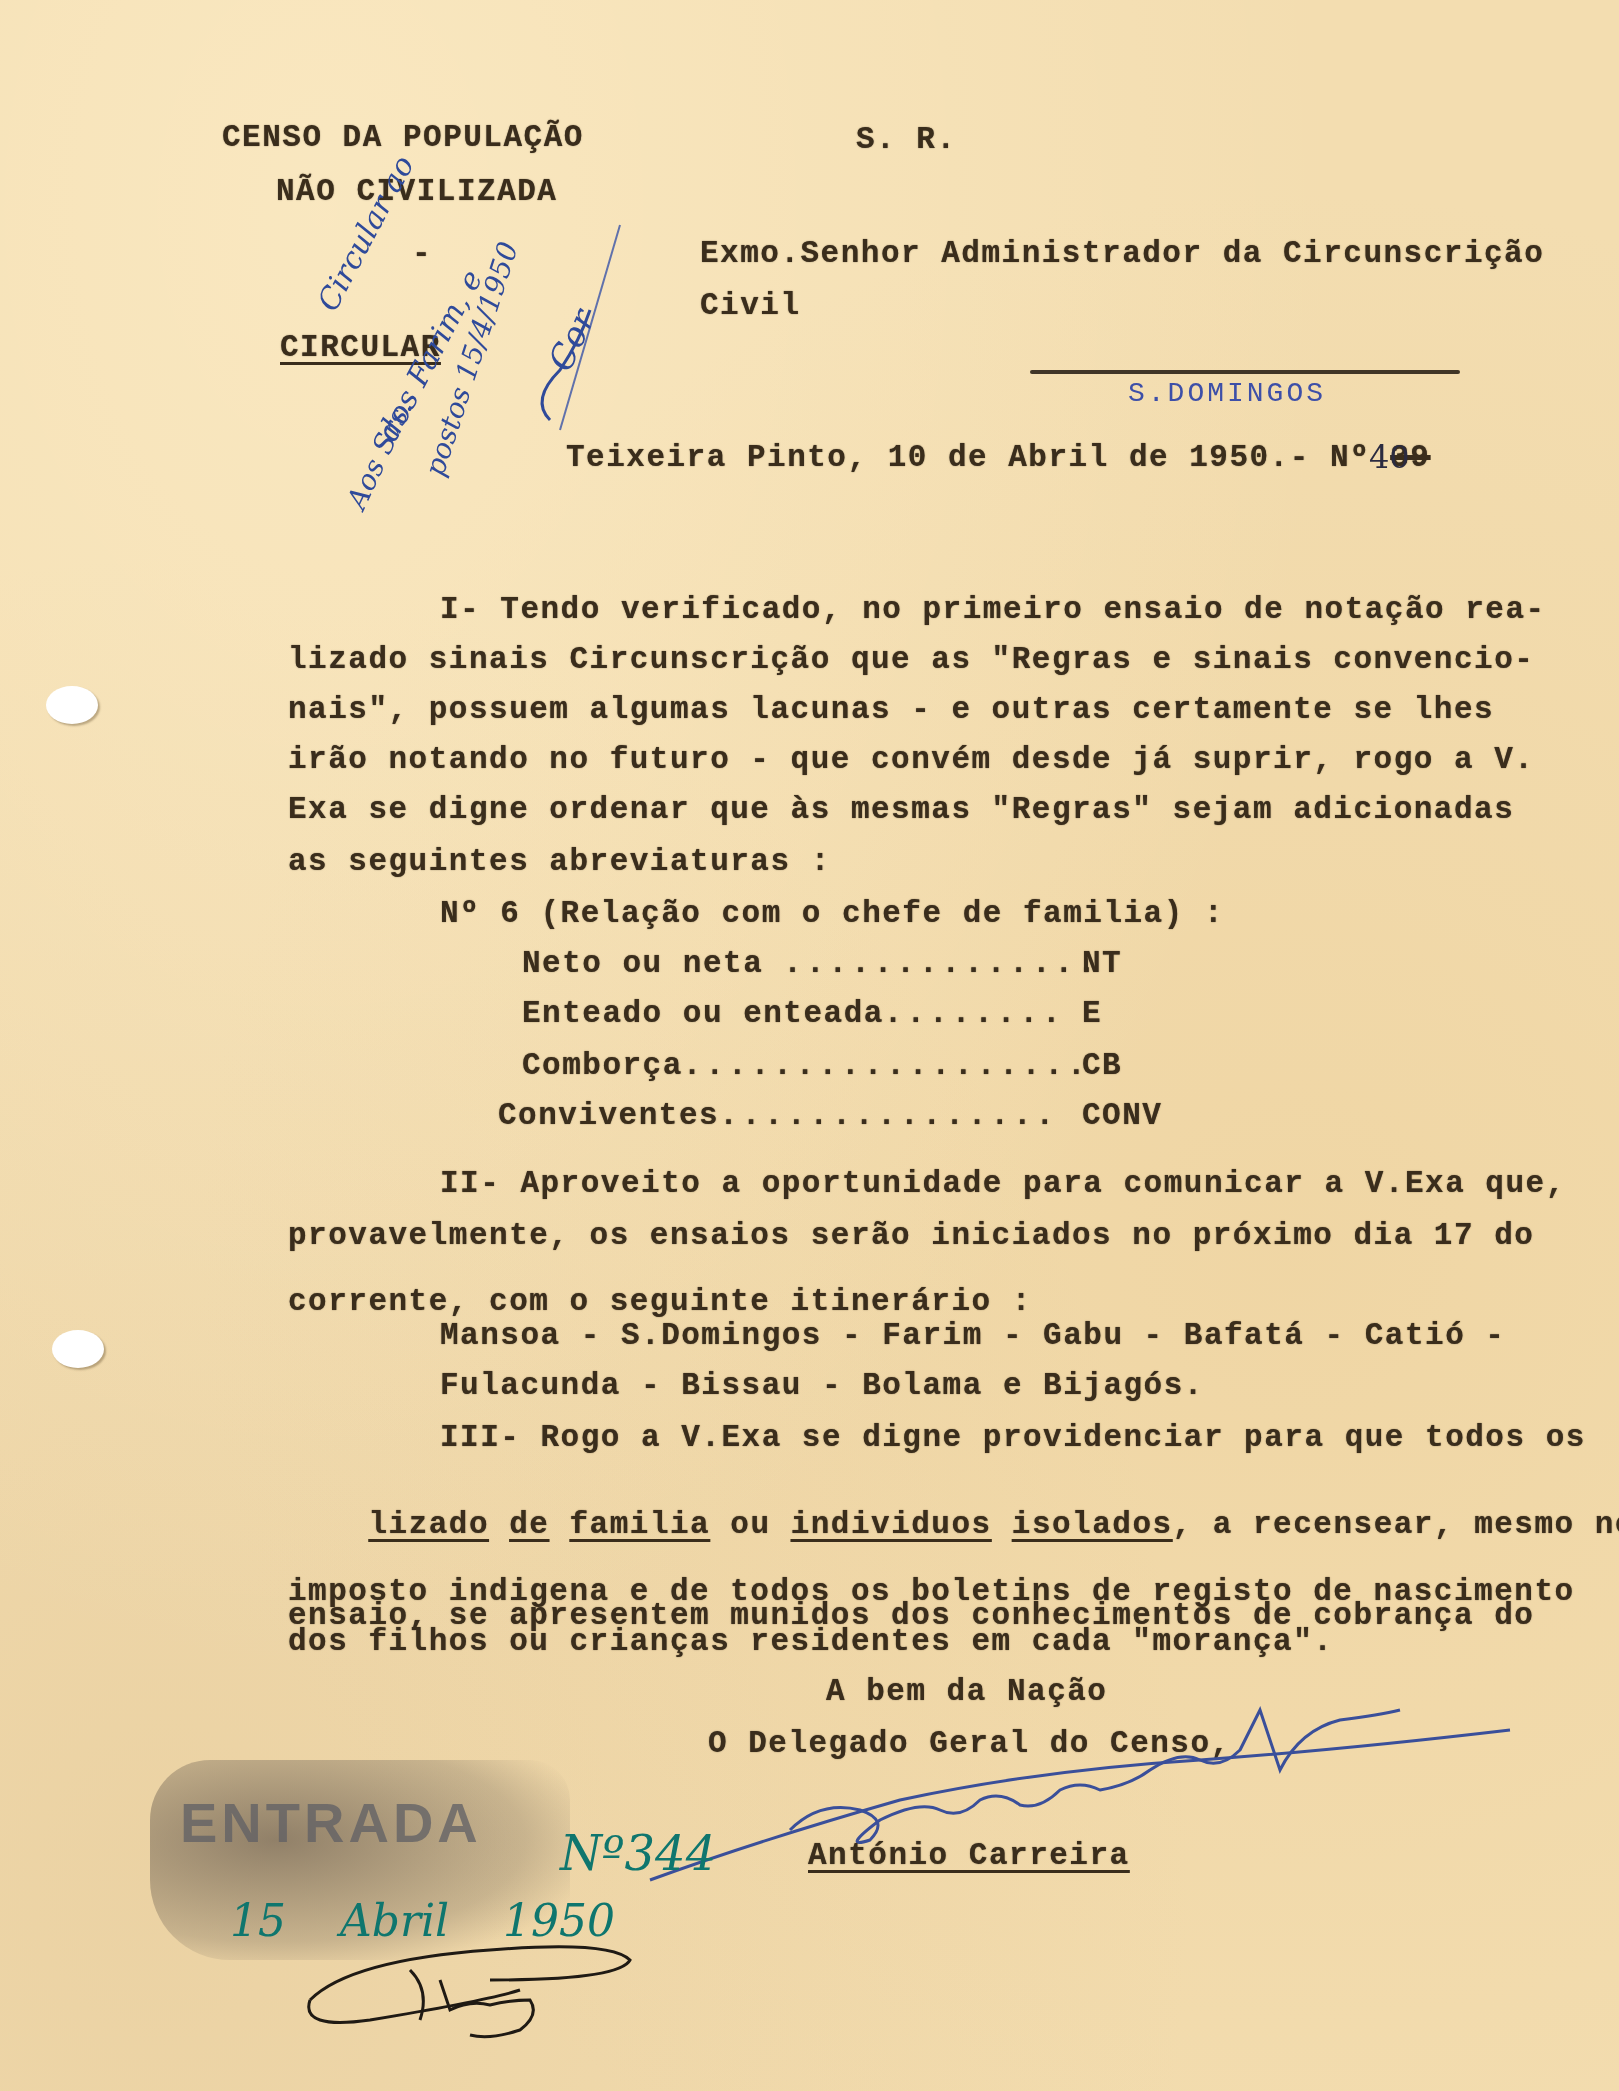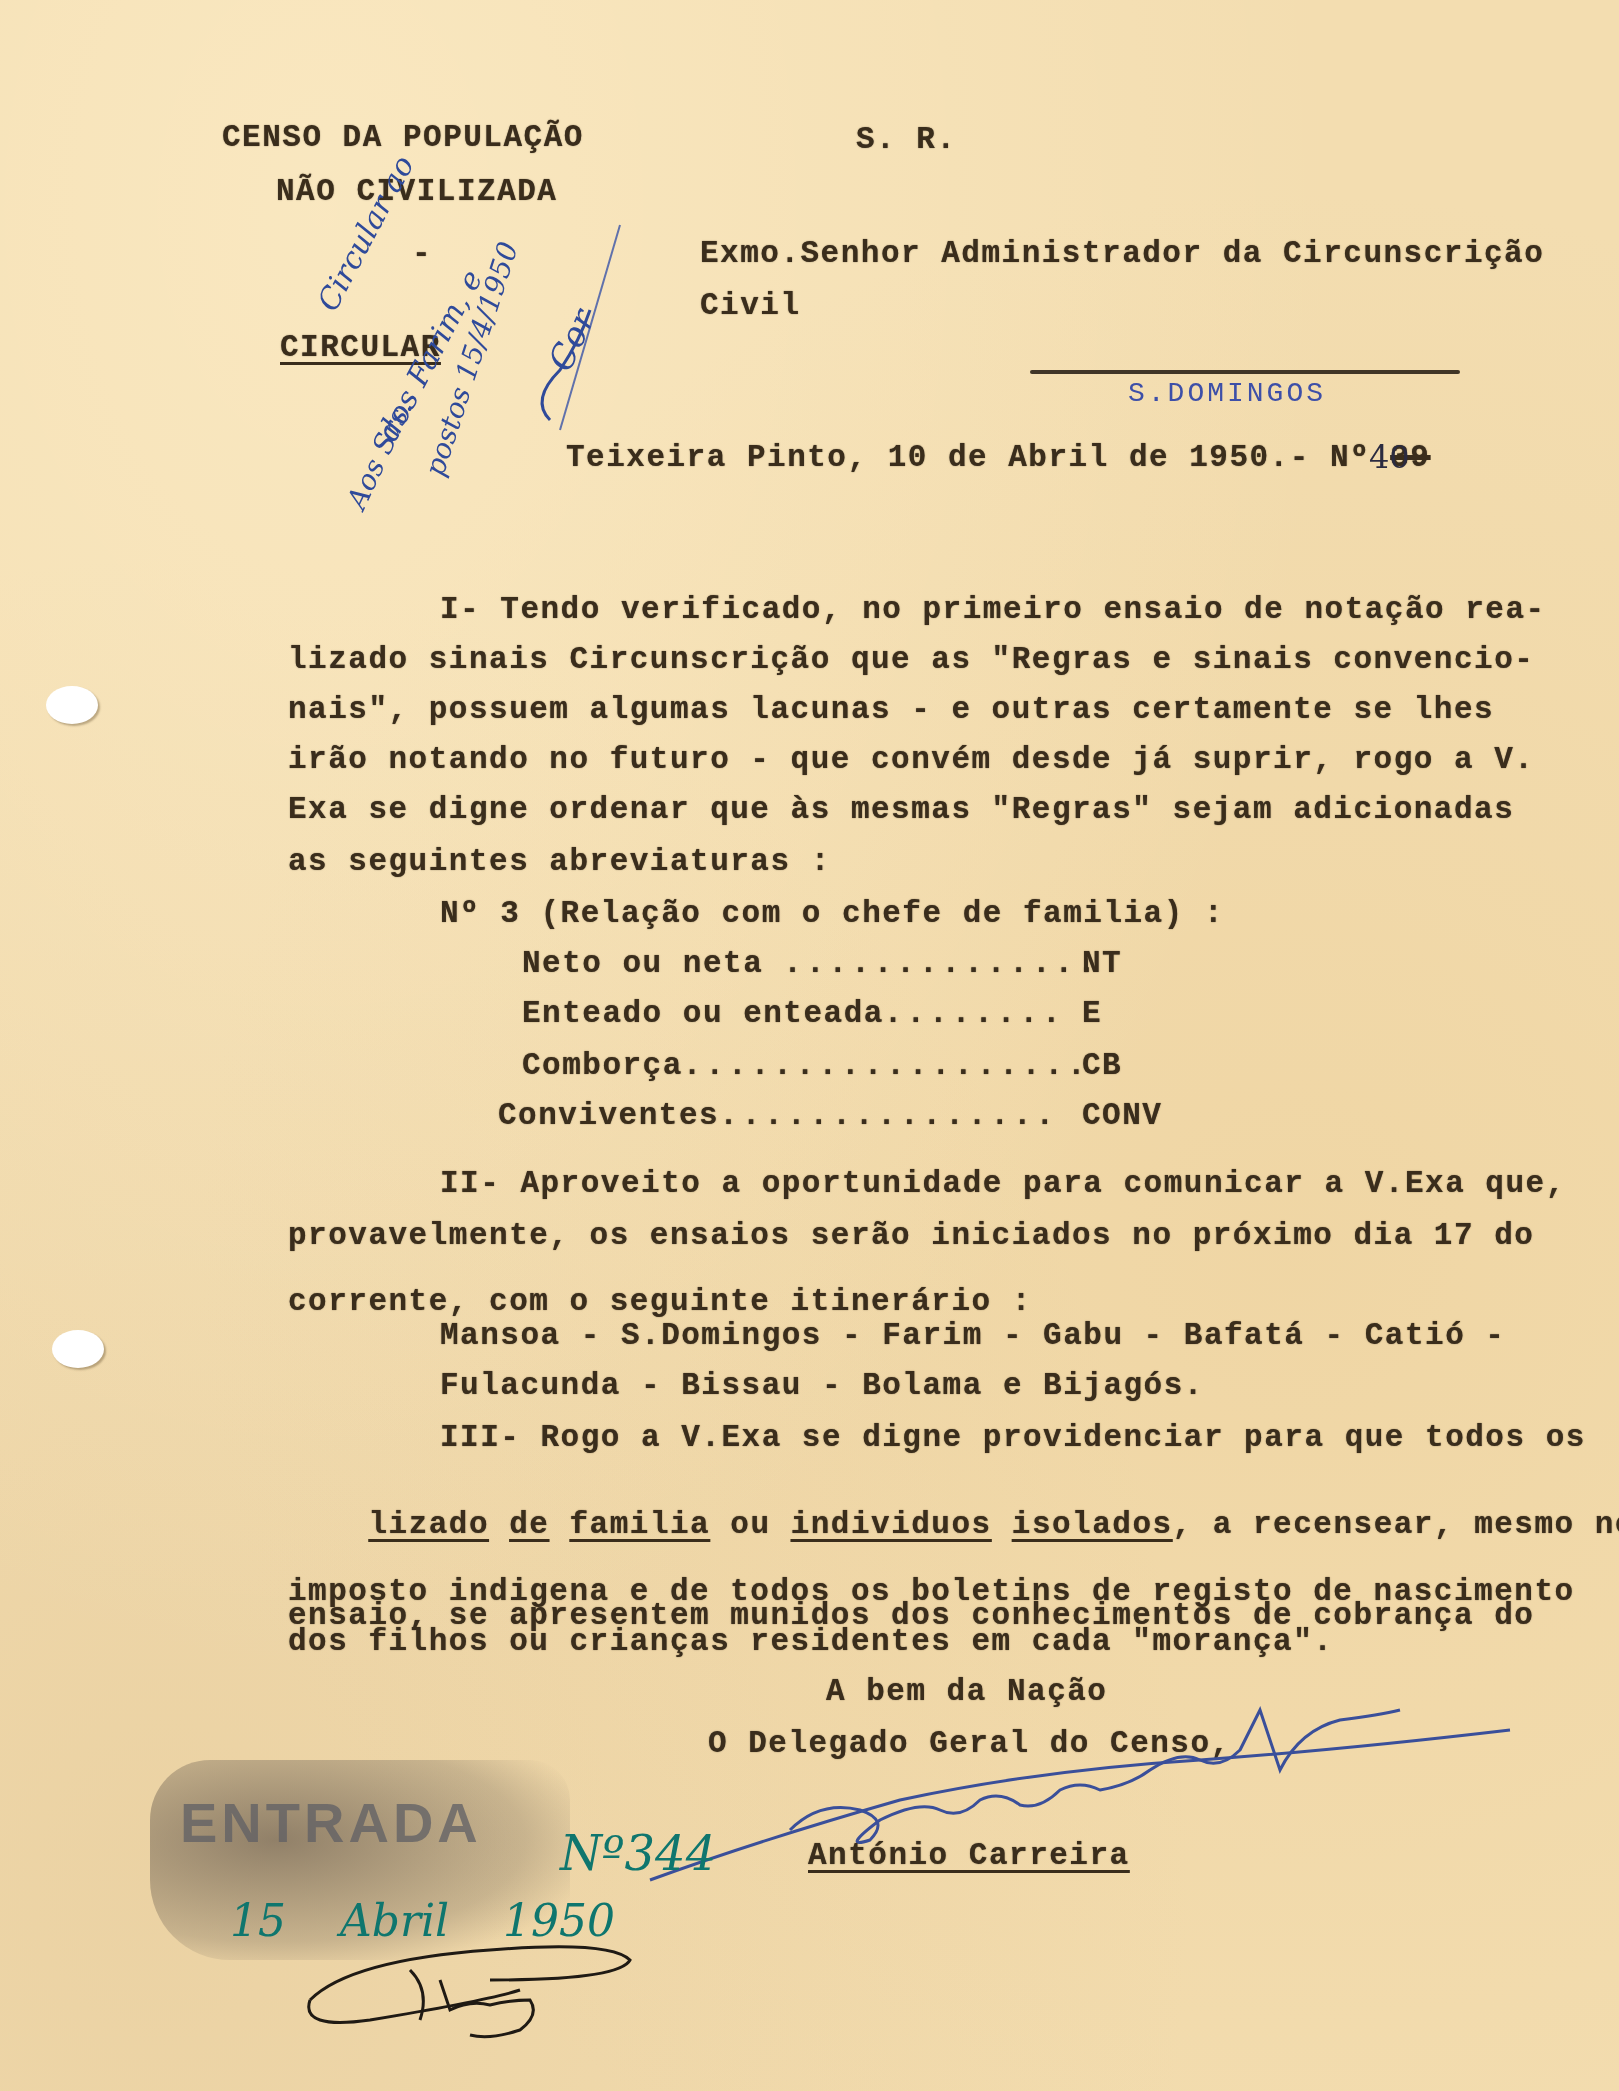--- a/index.html
+++ b/index.html
@@ -64,21 +64,21 @@
 
 <div>
   <div class="tw" style="left:440px; top:592px;">I- Tendo verificado, no primeiro ensaio de notação rea-</div>
   <div class="tw" style="left:288px; top:642px;">lizado sinais Circunscrição que as "Regras e sinais convencio-</div>
   <div class="tw" style="left:288px; top:692px;">nais", possuem algumas lacunas - e outras certamente se lhes</div>
   <div class="tw" style="left:288px; top:742px;">irão notando no futuro - que convém desde já suprir, rogo a V.</div>
   <div class="tw" style="left:288px; top:792px;">Exa se digne ordenar que às mesmas "Regras" sejam adicionadas</div>
   <div class="tw" style="left:288px; top:844px;">as seguintes abreviaturas :</div>
 </div>
 
-<div class="tw" style="left:440px; top:896px;">Nº 3 (Relação com o chefe de familia) :</div>
+<div class="tw" style="left:440px; top:896px;">Nº 6 (Relação com o chefe de familia) :</div>
 <div>
   <div class="tw" style="left:522px; top:946px;"><span>Neto ou neta </span><span class="leader">..............</span></div>
   <div class="tw" style="left:1082px; top:946px;">NT</div>
 
   <div class="tw" style="left:522px; top:996px;"><span>Enteado ou enteada</span><span class="leader">........</span></div>
   <div class="tw" style="left:1082px; top:996px;">E</div>
 
   <div class="tw" style="left:522px; top:1048px;"><span>Comborça</span><span class="leader">..................</span></div>
   <div class="tw" style="left:1082px; top:1048px;">CB</div>
 

